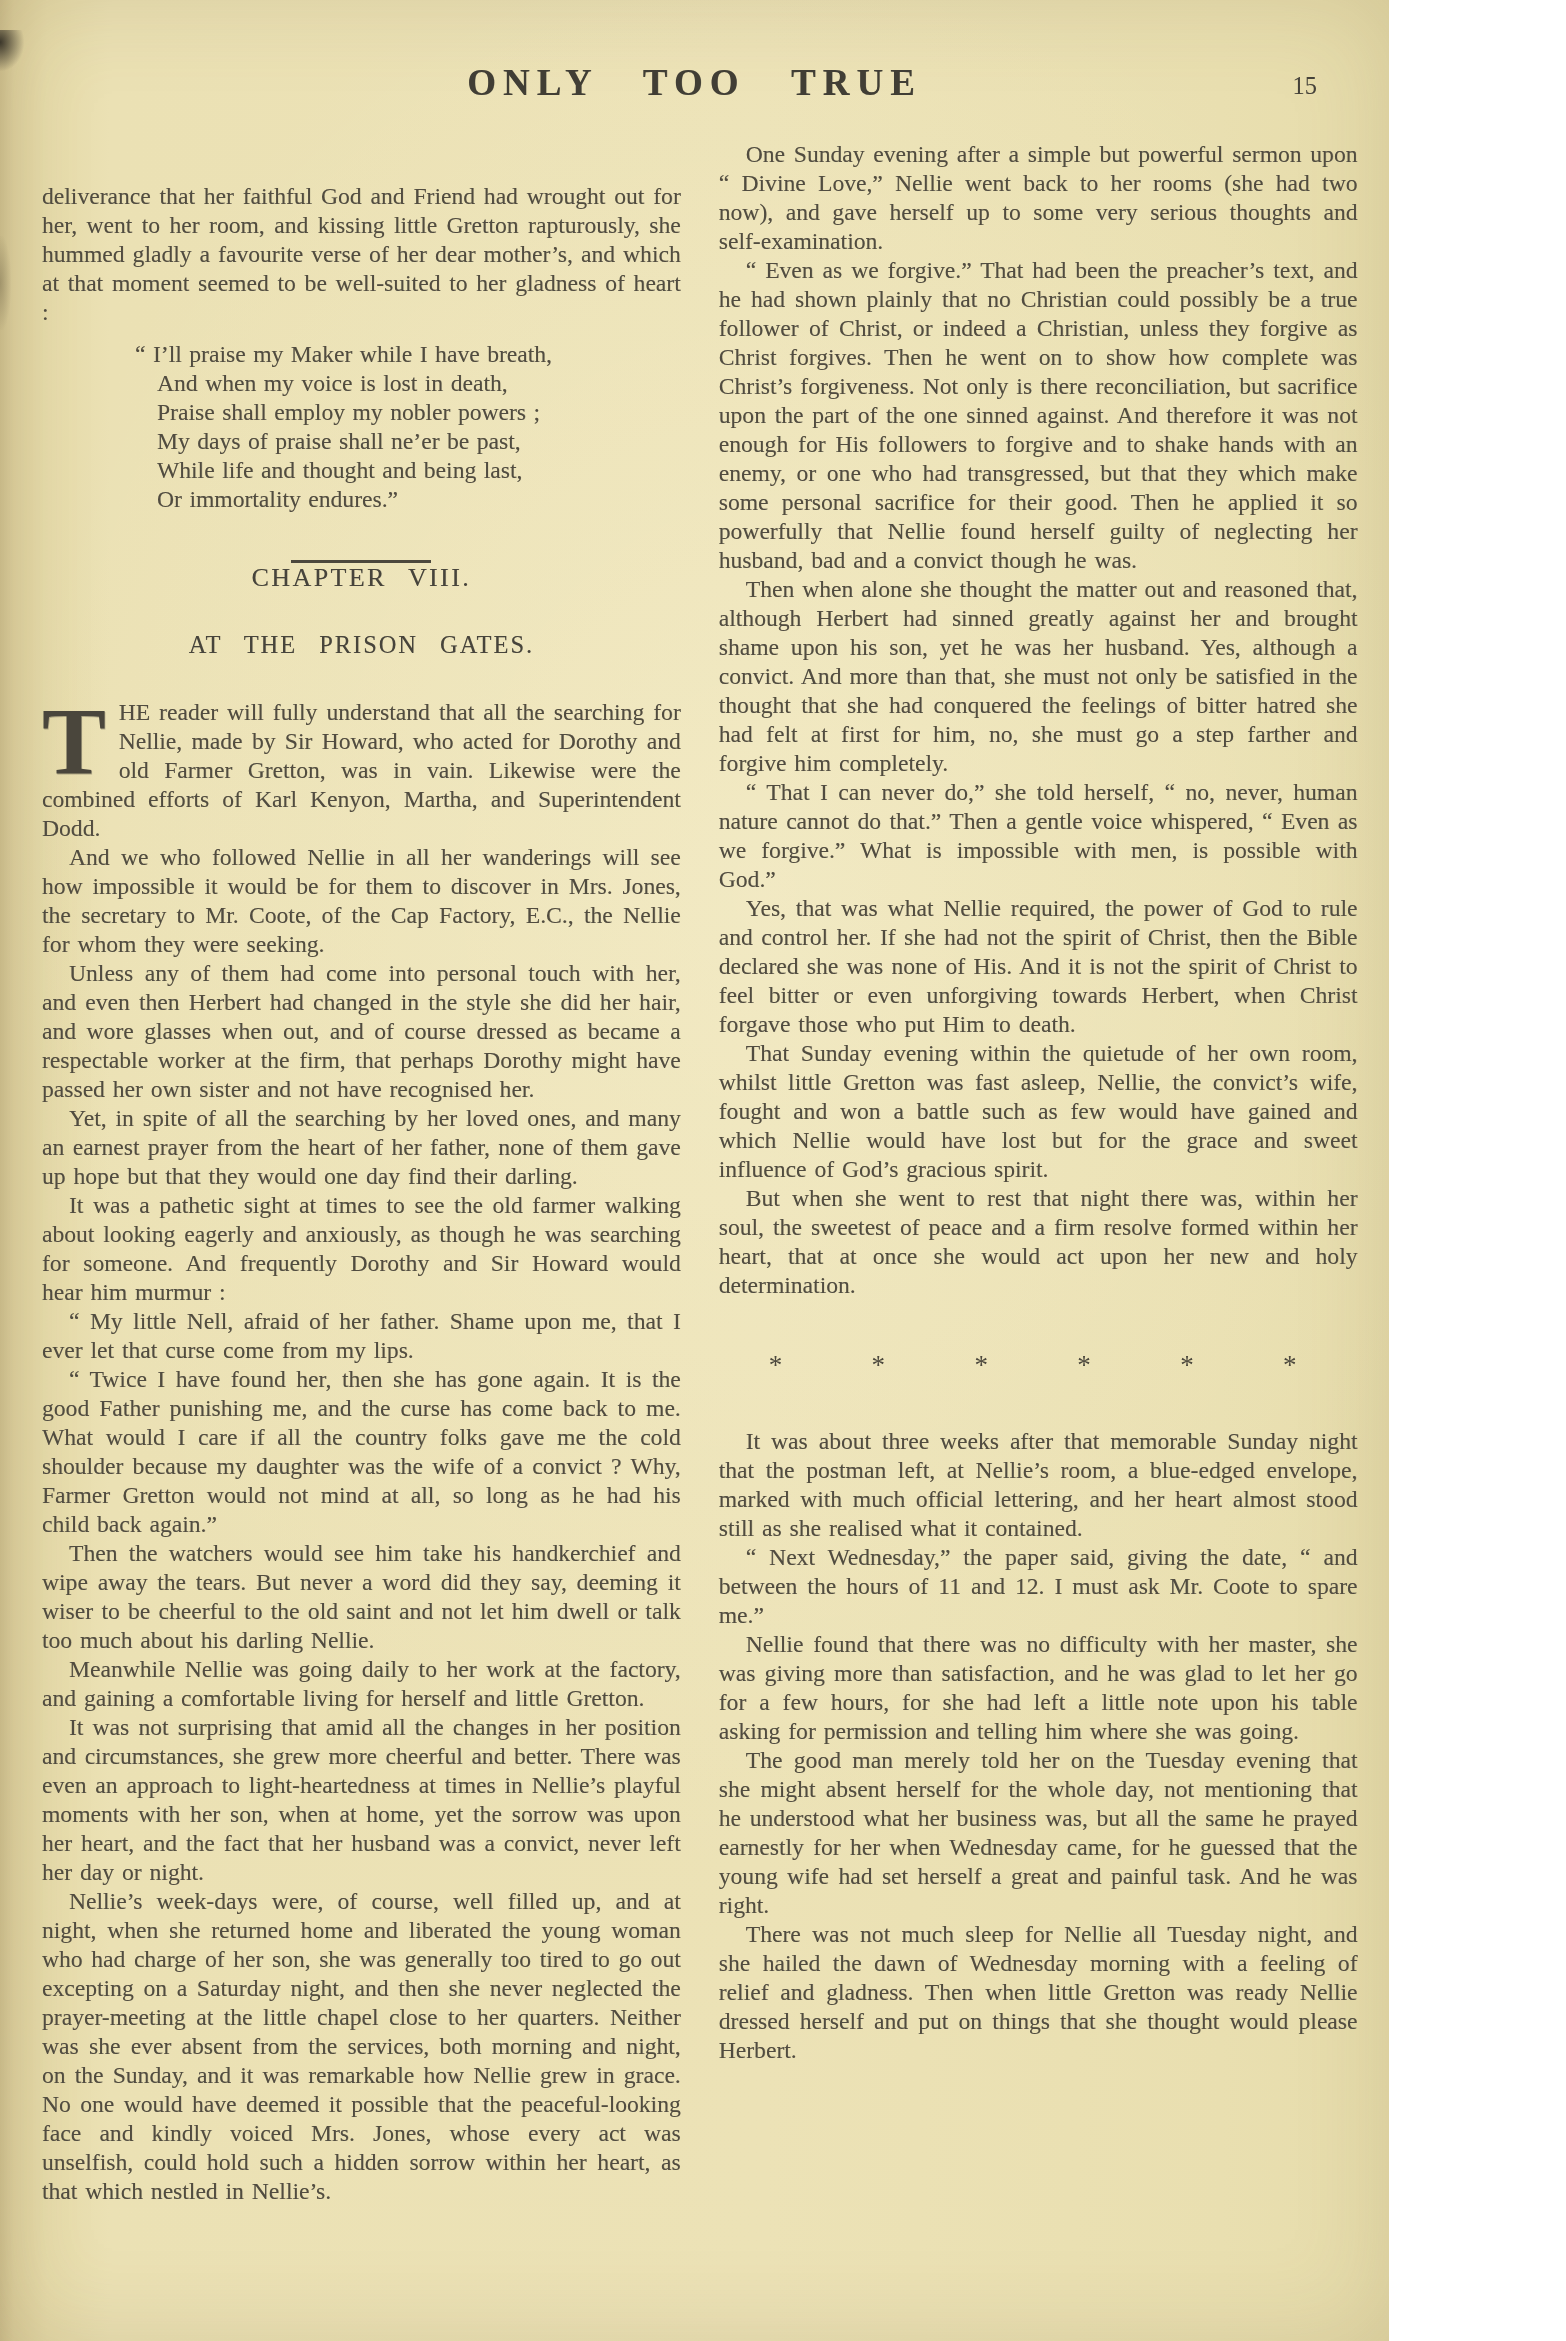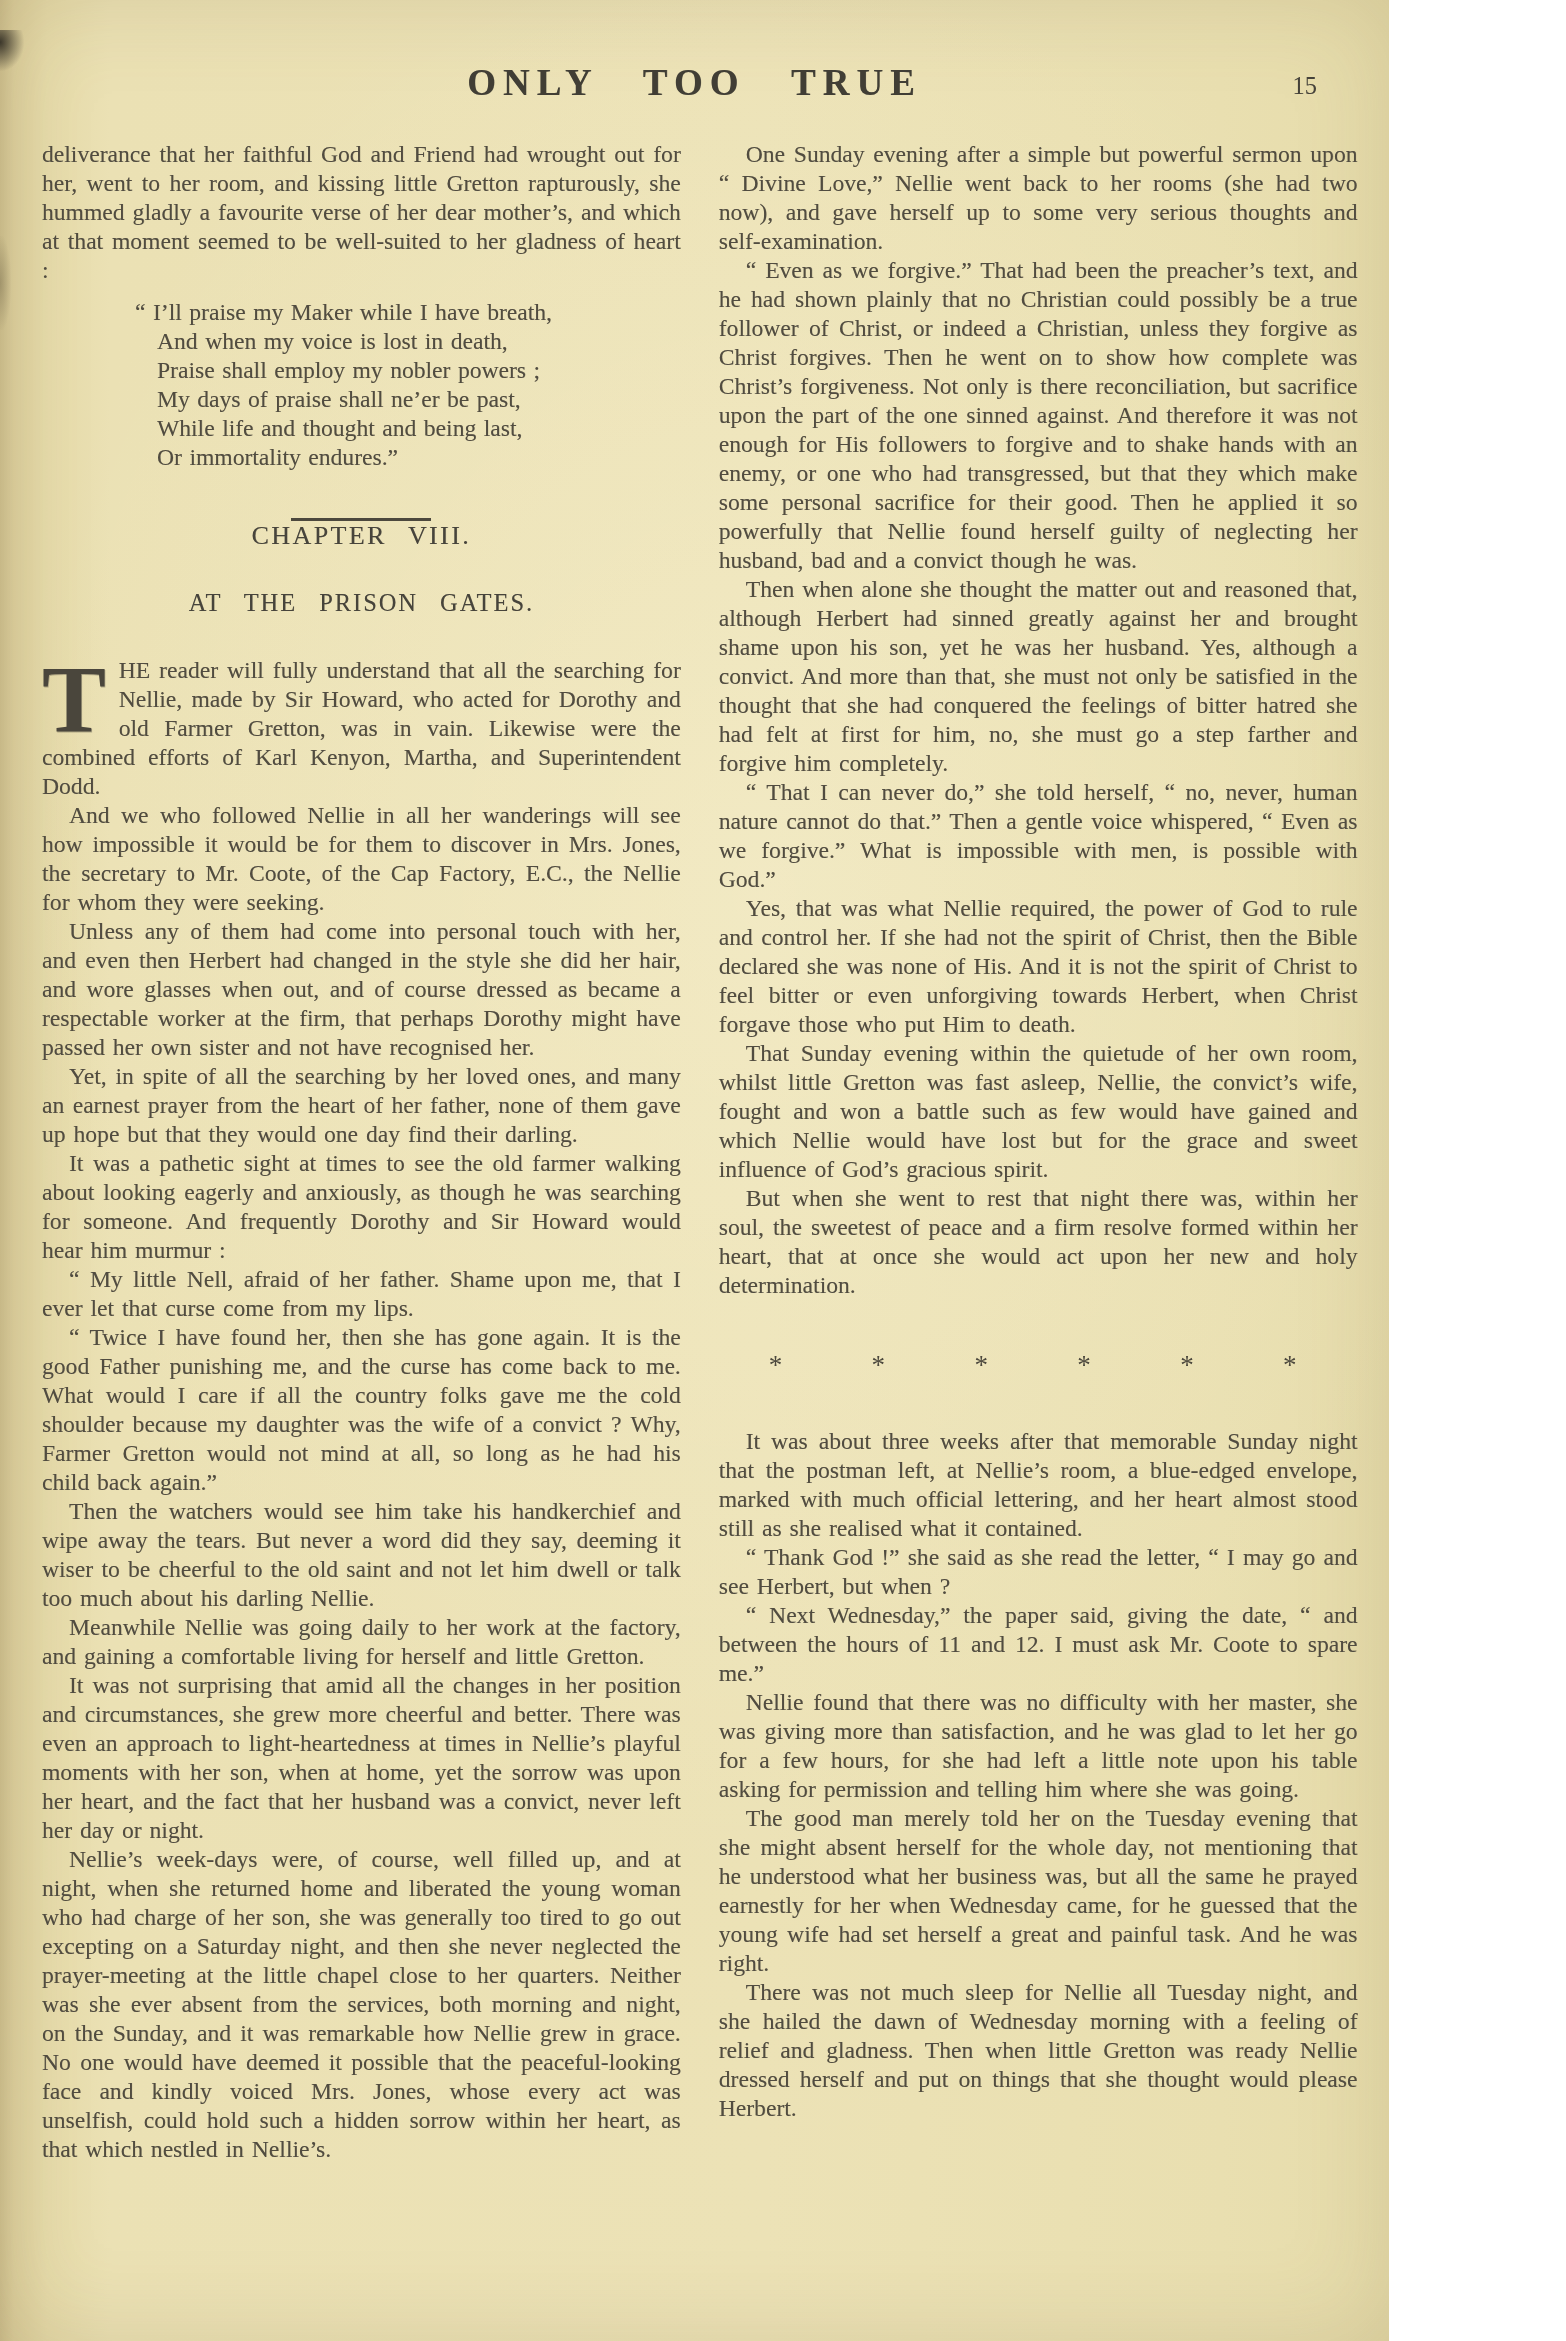--- a/index.html
+++ b/index.html
@@ -47,21 +47,21 @@
   }
   .col { flex: 1 1 0; min-width: 0; }
 
   .para {
     margin: 0; font-size: 23.6px; line-height: 29px;
     text-align: justify; text-indent: 27px;
     word-spacing: 2px;
     hyphens: auto;
     text-shadow: 0.3px 0.3px 0.4px rgba(81,76,64,0.35);
   }
-  .no-indent { text-indent: 0; }
+  .no-indent { text-indent: 0; margin-top: 42px; }
 
   .poem {
     margin: 12.6px 0 0 93px;
     font-size: 23.6px; line-height: 29px;
     word-spacing: 1.6px;
     text-shadow: 0.3px 0.3px 0.4px rgba(81,76,64,0.35);
   }
   .poem-line { padding-left: 22px; }
   .poem-line.first { padding-left: 0; }
 
@@ -155,21 +155,20 @@
       <div class="asterisk-row">
         <span>*</span>
         <span>*</span>
         <span>*</span>
         <span>*</span>
         <span>*</span>
         <span>*</span>
       </div>
 
       <p class="para">It was about three weeks after that memorable Sunday night that the postman left, at Nellie’s room, a blue-edged envelope, marked with much official lettering, and her heart almost stood still as she realised what it contained.</p>
-      <p class="para">“ Thank God !” she said as she read the letter, “ I may go and see Herbert, but when ?</p>
       <p class="para">“ Next Wednesday,”  the paper said, giving the date, “ and between the hours of 11 and 12.   I must ask Mr. Coote to spare me.”</p>
       <p class="para">Nellie found that there was no difficulty with her master, she was giving more than satisfaction, and he was glad to let her go for a few hours, for she had left a little note upon his table asking for permission and telling him where she was going.</p>
       <p class="para">The good man merely told her on the Tuesday evening that she might absent herself for the whole day, not mentioning that he understood what her business was, but all the same he prayed earnestly for her when Wednesday came, for he guessed that the young wife had set herself a great and painful task.  And he was right.</p>
       <p class="para">There was not much sleep for Nellie all Tuesday night, and she hailed the dawn of Wednesday morning with a feeling of relief and gladness.  Then when little Gretton was ready Nellie dressed herself and put on things that she thought would please Herbert.</p>
     </div>
 
   </div>
 
   <div class="footer-space"></div>
 </div>

